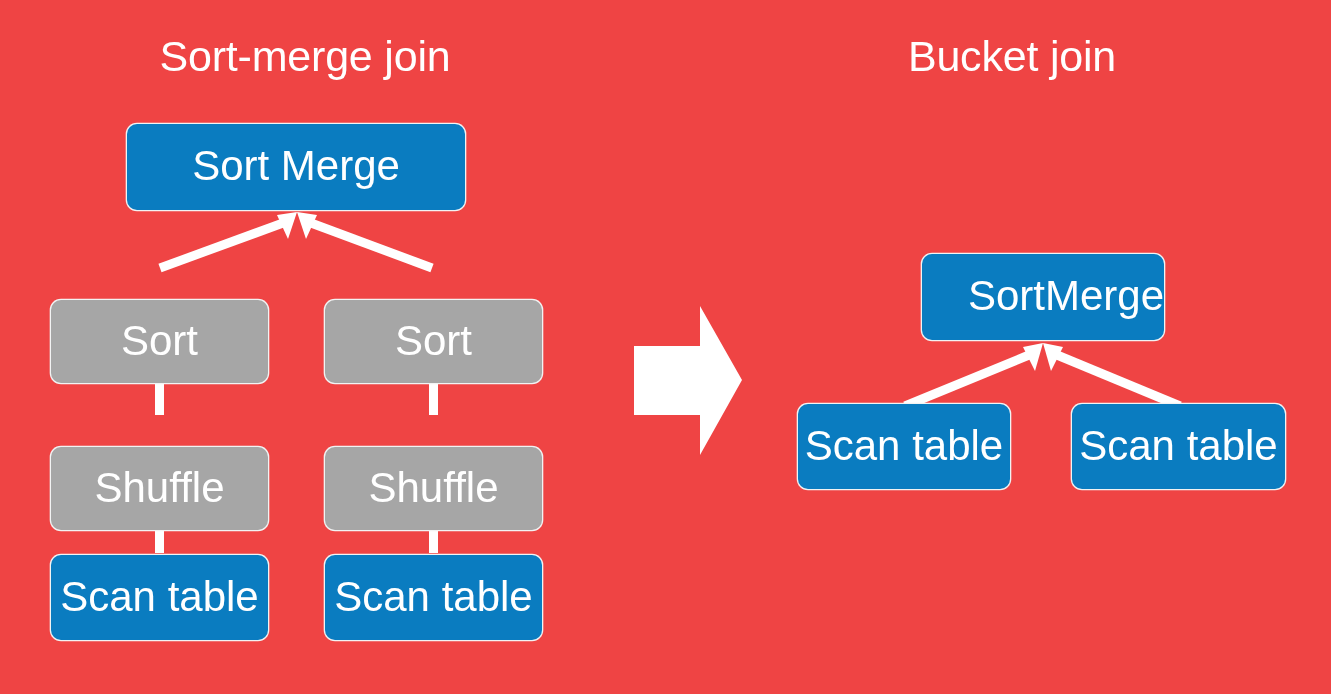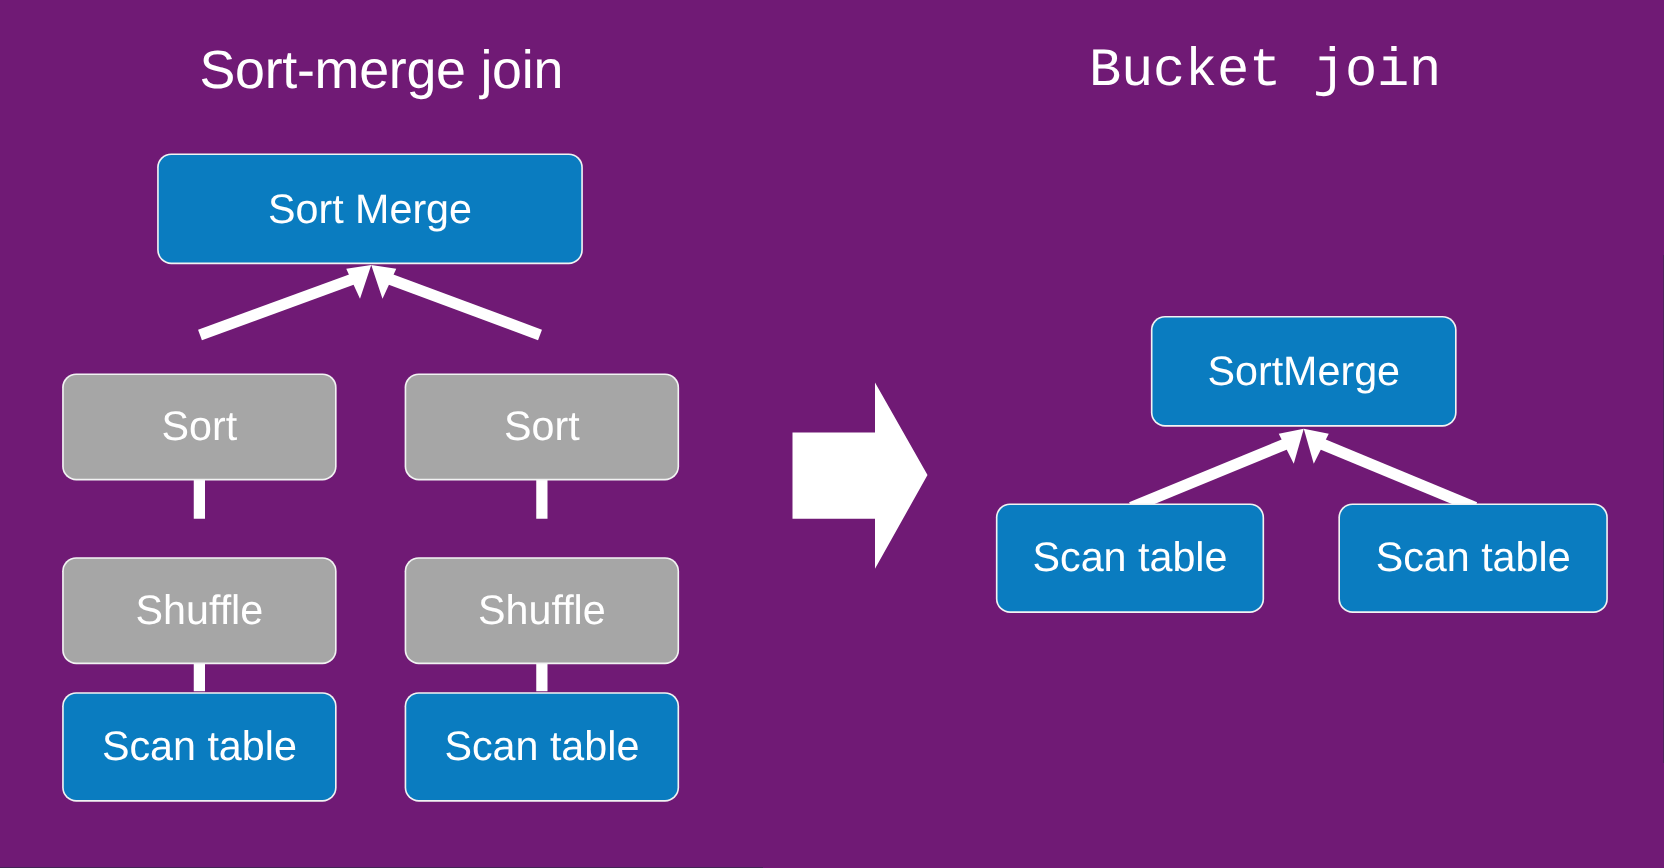--- a/index.html
+++ b/index.html
@@ -7,21 +7,21 @@
     padding: 0;
     background: #232f3e;
   }
   body {
     font-family: "Liberation Sans", sans-serif;
   }
   #canvas {
     position: relative;
     width: 1331px;
     height: 694px;
-    background: #701a75;
+    background: #ef4444;
     overflow: hidden;
   }
   #diagram-svg {
     position: absolute;
     top: 0;
     left: 0;
     width: 1331px;
     height: 694px;
   }
   .panel-title {
@@ -34,21 +34,21 @@
     text-align: center;
     line-height: 1;
   }
   .node {
     position: absolute;
     display: flex;
     align-items: center;
     justify-content: center;
     border-radius: 10px;
     color: #ffffff;
-    font-size: 33px;
+    font-size: 42px;
     font-weight: 400;
     white-space: nowrap;
     box-sizing: border-box;
     box-shadow: 0 0 0 1.3px #f2f3f3;
   }
   .node.blue { background: #0a7cc0; }
   .node.gray { background: #a6a6a6; margin-top: 30px; }
   .node-label { line-height: 1; position: relative; top: -1px; }
 </style>
 </head>
@@ -97,21 +97,21 @@
 
     <g>
       <line x1="1180" y1="406" x2="1057" y2="355" stroke="#ffffff" stroke-width="9"></line>
       <polygon points="1043,343 1051,371 1063,347" fill="#ffffff"></polygon>
     </g>
   </svg>
 
   <div class="panel-title" style="left:0; top:35px; width:610px;">
     <span>Sort-merge join</span>
   </div>
-  <div class="panel-title" style="left:762px; top:35px; width:500px;font-family:Liberation Mono, monospace;">
+  <div class="panel-title" style="left:762px; top:35px; width:500px;">
     <span>Bucket join</span>
   </div>
 
   <div class="node blue" style="left:127px; top:124px; width:338px; height:86px;">
     <span class="node-label">Sort Merge</span>
   </div>
 
   <div class="node gray" style="left:51px; top:270px; width:217px; height:83px;">
     <span class="node-label">Sort</span>
   </div>
@@ -129,21 +129,21 @@
   </div>
 
   <div class="node blue" style="left:51px; top:555px; width:217px; height:85px;">
     <span class="node-label">Scan table</span>
   </div>
 
   <div class="node blue" style="left:325px; top:555px; width:217px; height:85px;">
     <span class="node-label">Scan table</span>
   </div>
 
-  <div class="node blue" style="left:922px; top:254px; width:242px; height:86px;">
+  <div class="node blue" style="left:922px; top:254px; width:242px; height:86px;justify-content:flex-end;">
     <span class="node-label">SortMerge</span>
   </div>
 
   <div class="node blue" style="left:798px; top:404px; width:212px; height:85px;">
     <span class="node-label">Scan table</span>
   </div>
 
   <div class="node blue" style="left:1072px; top:404px; width:213px; height:85px;">
     <span class="node-label">Scan table</span>
   </div>

